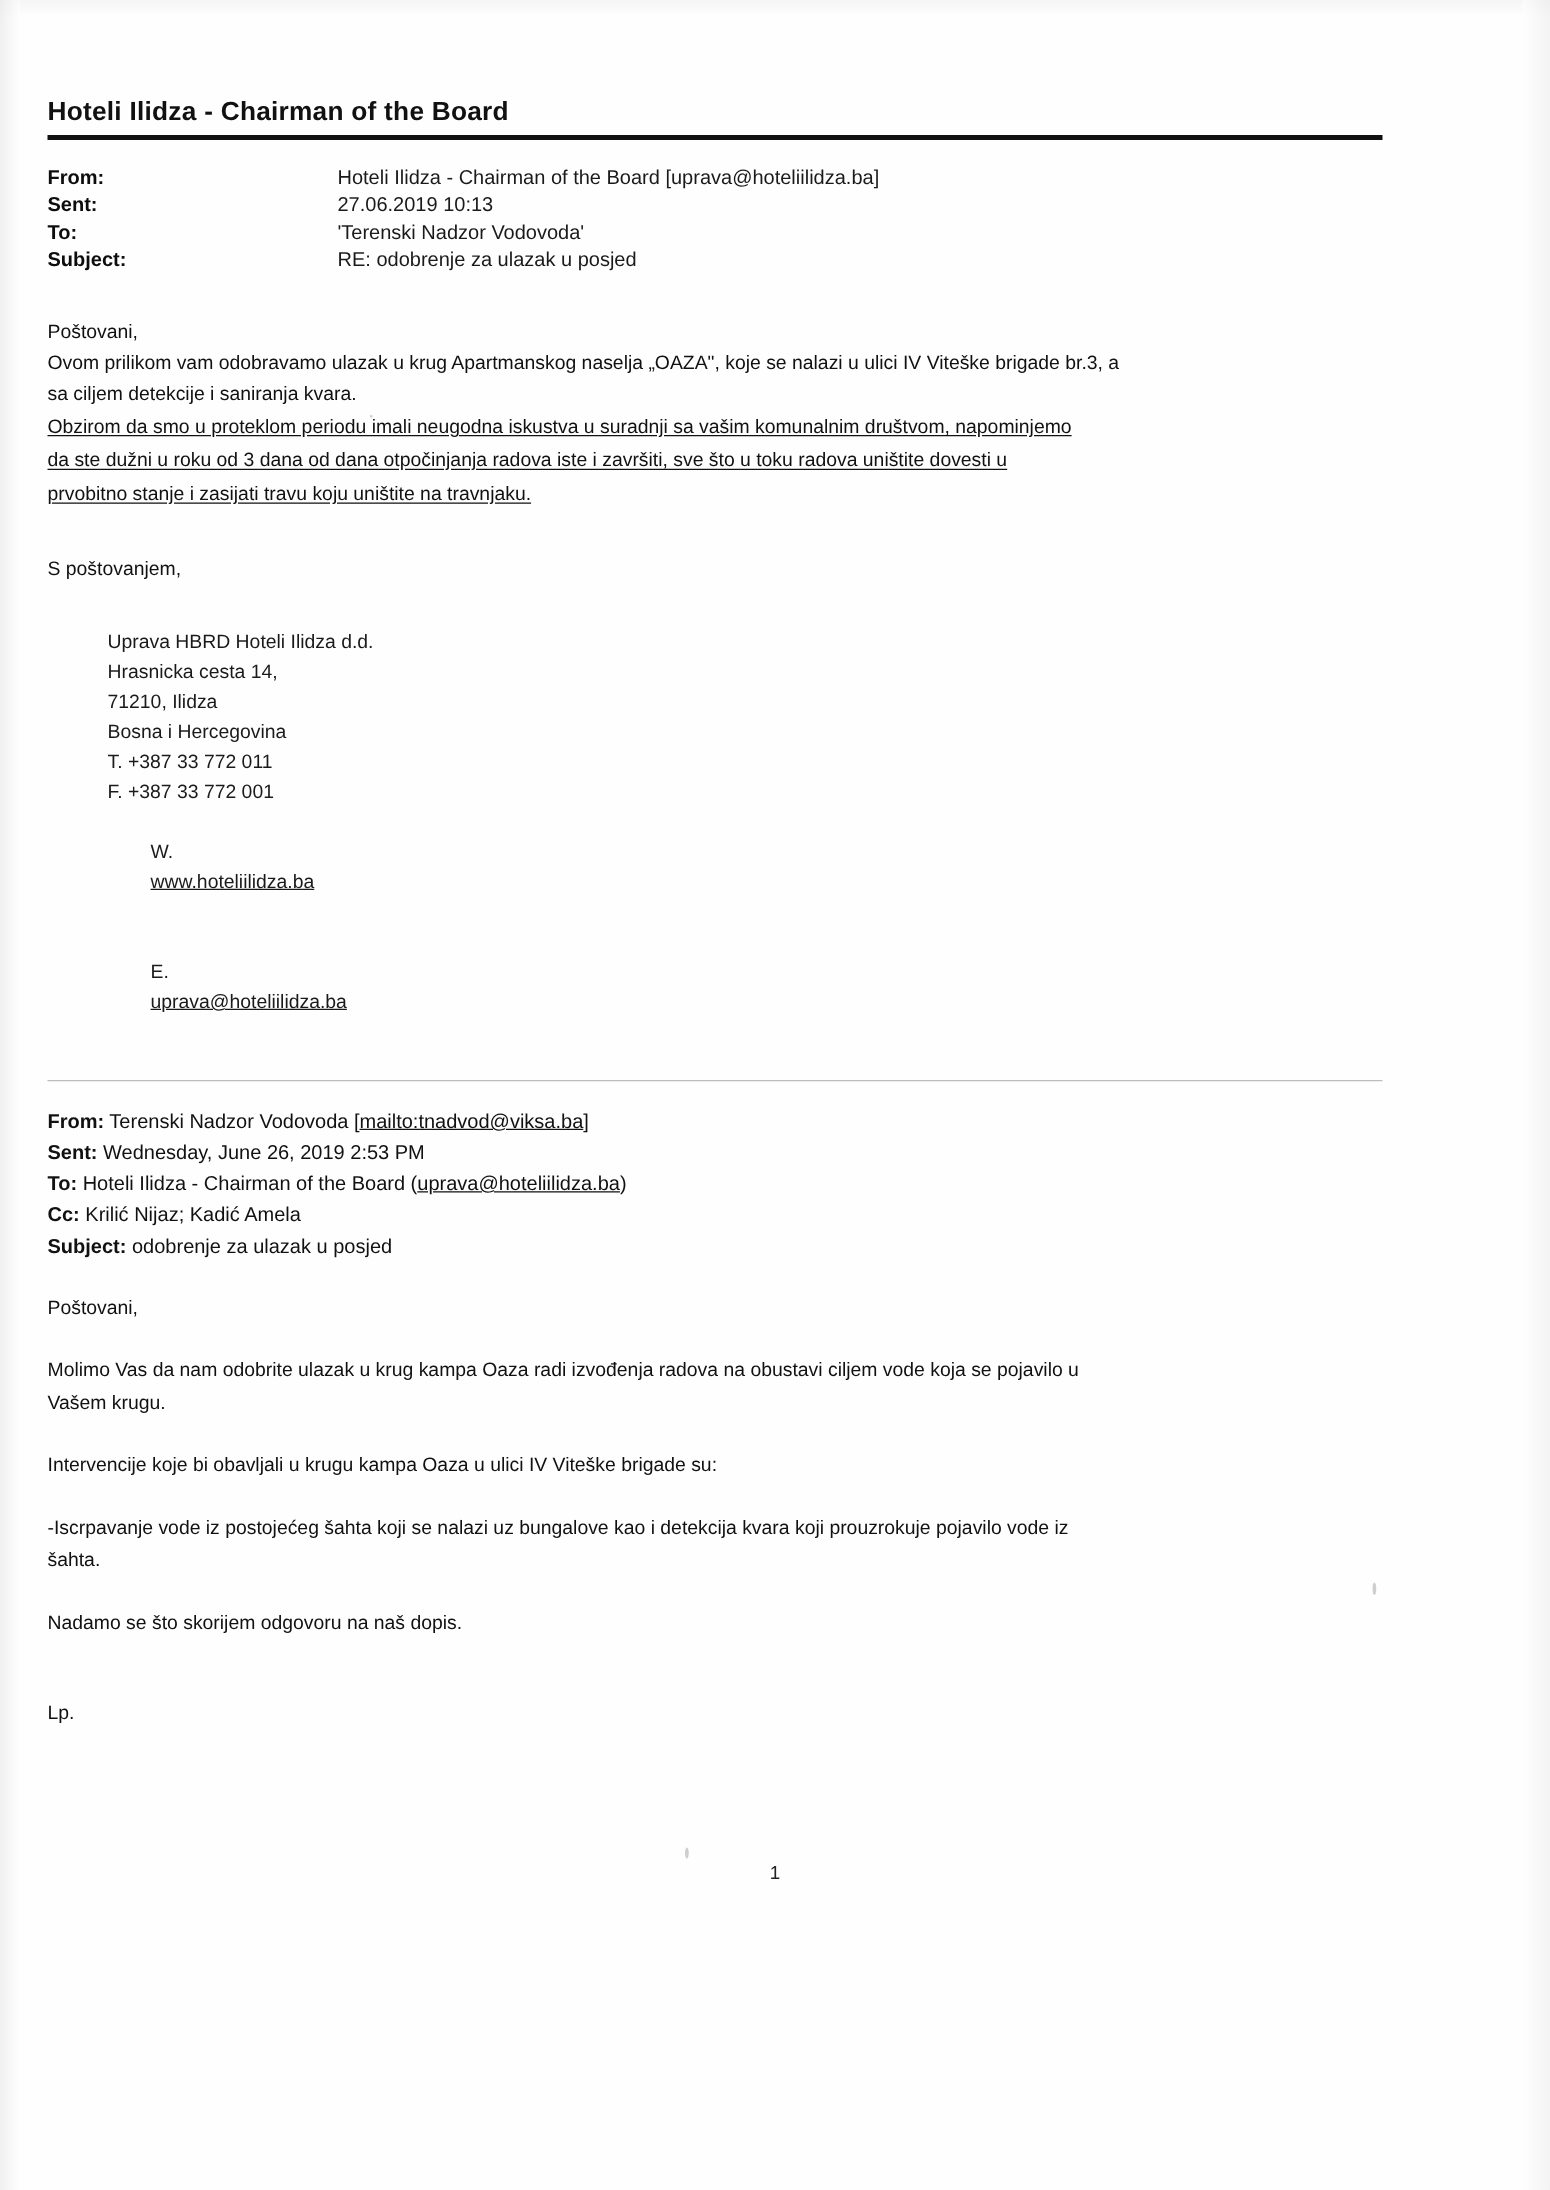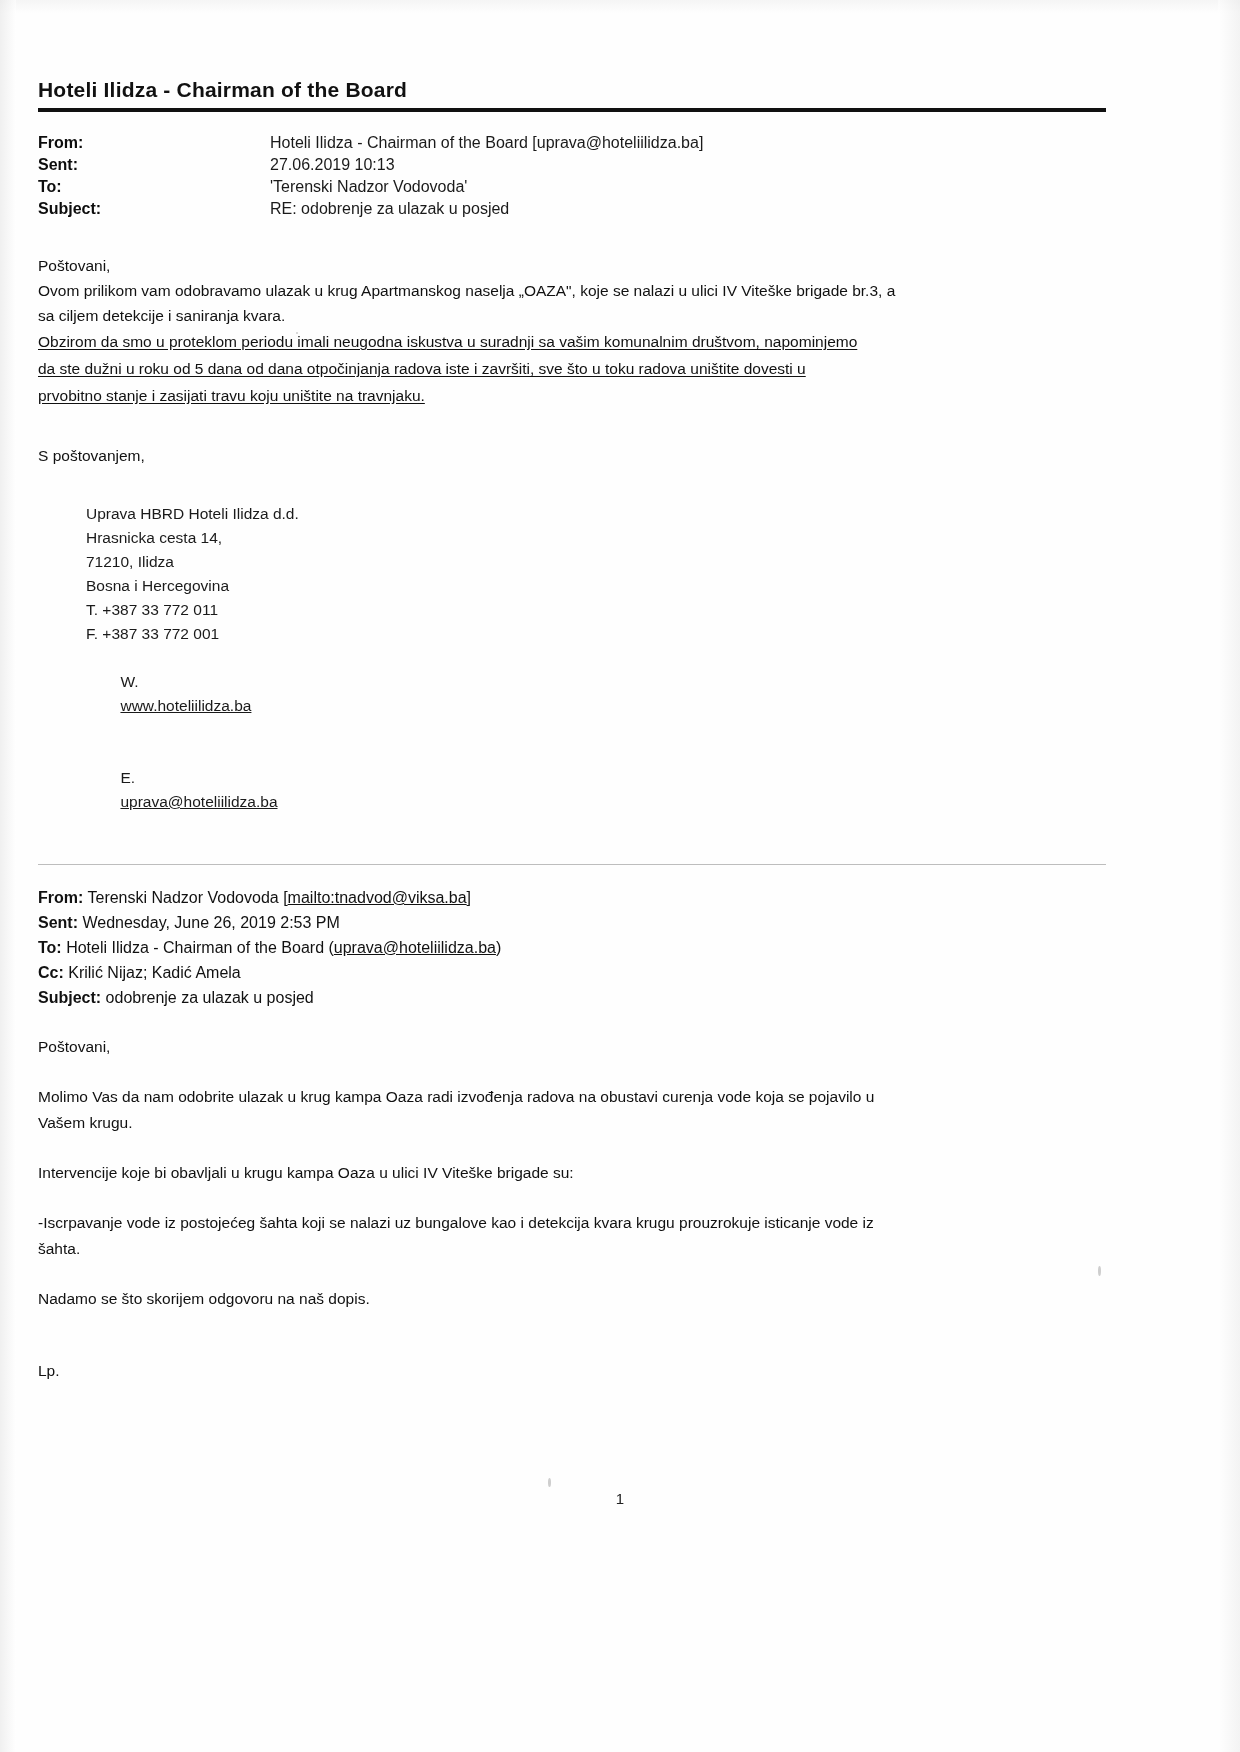--- a/index.html
+++ b/index.html
@@ -195,21 +195,21 @@
         <div class="field-label">Subject:</div>
         <div class="field-value">RE: odobrenje za ulazak u posjed</div>
       </div>
     </div>
 
     <div class="body-block">
       <div class="para">Poštovani,</div>
       <div class="para">Ovom prilikom vam odobravamo ulazak u krug Apartmanskog naselja „OAZA", koje se nalazi u ulici IV Viteške brigade br.3, a</div>
       <div class="para">sa ciljem detekcije i saniranja kvara.</div>
       <span class="emph">Obzirom da smo u proteklom periodu imali neugodna iskustva u suradnji sa vašim komunalnim društvom, napominjemo</span>
-      <span class="emph">da ste dužni u roku od 5 dana od dana otpočinjanja radova iste i završiti, sve što u toku radova uništite  dovesti u</span>
+      <span class="emph">da ste dužni u roku od 3 dana od dana otpočinjanja radova iste i završiti, sve što u toku radova uništite  dovesti u</span>
       <span class="emph">prvobitno stanje i zasijati travu koju uništite na travnjaku.</span>
       <div class="spacer-lg"></div>
       <div class="para">S poštovanjem,</div>
     </div>
 
     <div class="spacer-lg"></div>
 
     <div class="sig">
       <div class="sig-line">Uprava HBRD Hoteli Ilidza d.d.</div>
       <div class="sig-line">Hrasnicka cesta 14,</div>
@@ -250,26 +250,26 @@
         <span class="k">Subject:</span>
         <span>odobrenje za ulazak u posjed</span>
       </div>
     </div>
 
     <div class="spacer-md"></div>
 
     <div class="q-body">
       <div class="q-para">Poštovani,</div>
       <div class="spacer-md"></div>
-      <div class="q-para">Molimo Vas da nam odobrite ulazak u krug kampa Oaza radi izvođenja radova na obustavi  curenja vode koja se pojavilo u</div>
+      <div class="q-para">Molimo Vas da nam odobrite ulazak u krug kampa Oaza radi izvođenja radova na obustavi  ciljem vode koja se pojavilo u</div>
       <div class="q-para">Vašem krugu.</div>
       <div class="spacer-md"></div>
       <div class="q-para">Intervencije koje bi obavljali u krugu kampa Oaza u ulici IV Viteške brigade su:</div>
       <div class="spacer-md"></div>
-      <div class="q-para">-Iscrpavanje vode iz postojećeg šahta koji se nalazi uz bungalove kao i detekcija kvara krugu prouzrokuje isticanje vode iz</div>
+      <div class="q-para">-Iscrpavanje vode iz postojećeg šahta koji se nalazi uz bungalove kao i detekcija kvara koji prouzrokuje pojavilo vode iz</div>
       <div class="q-para">šahta.</div>
       <div class="spacer-md"></div>
       <div class="q-para">Nadamo se što skorijem odgovoru na naš dopis.</div>
       <div class="spacer-lg"></div>
       <div class="spacer-sm"></div>
       <div class="q-para">Lp.</div>
     </div>
 
   </div>
 

